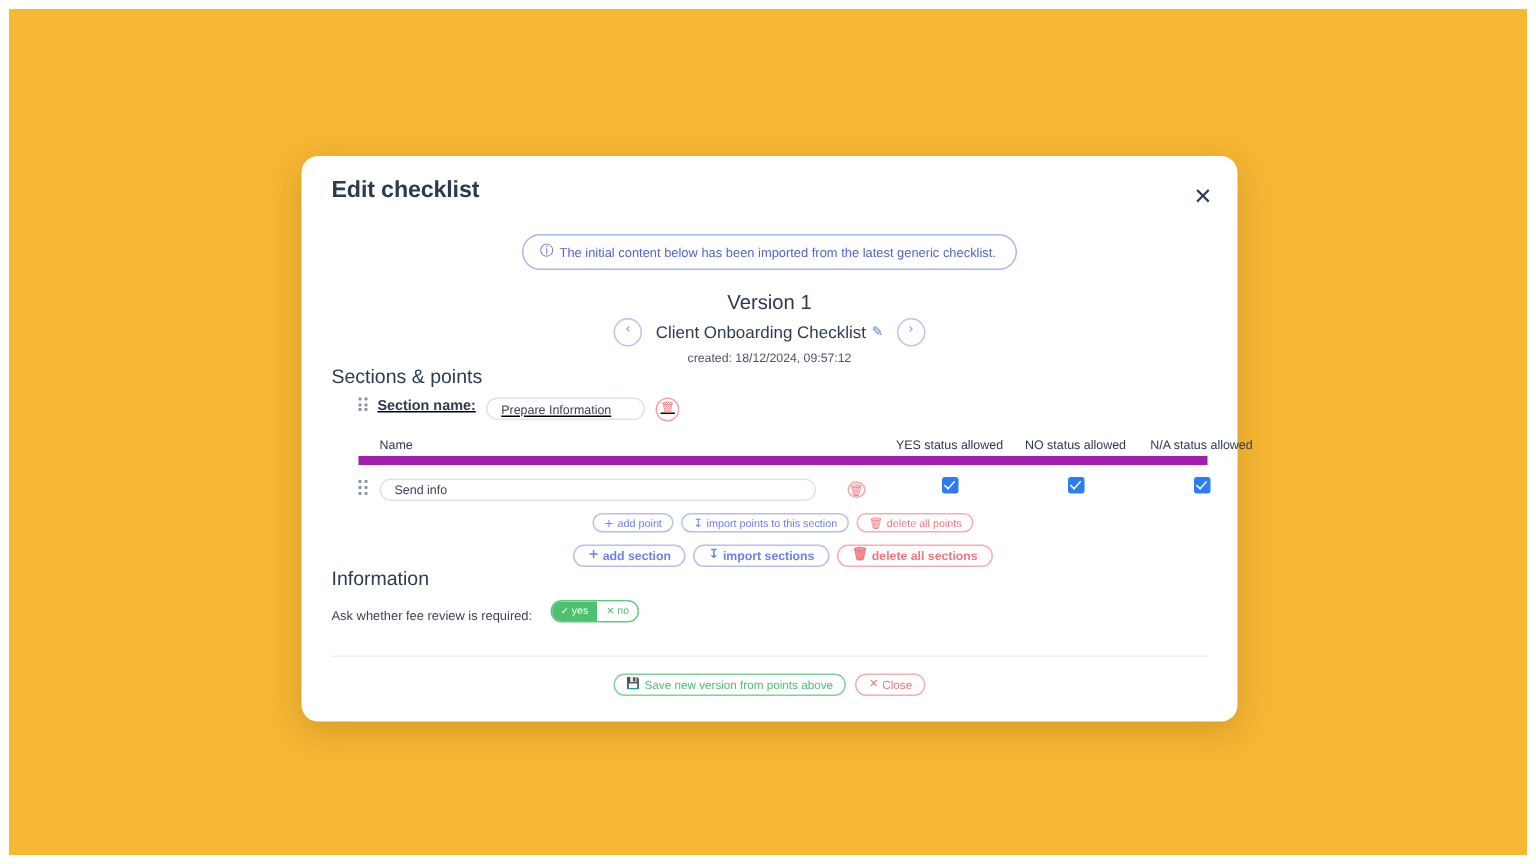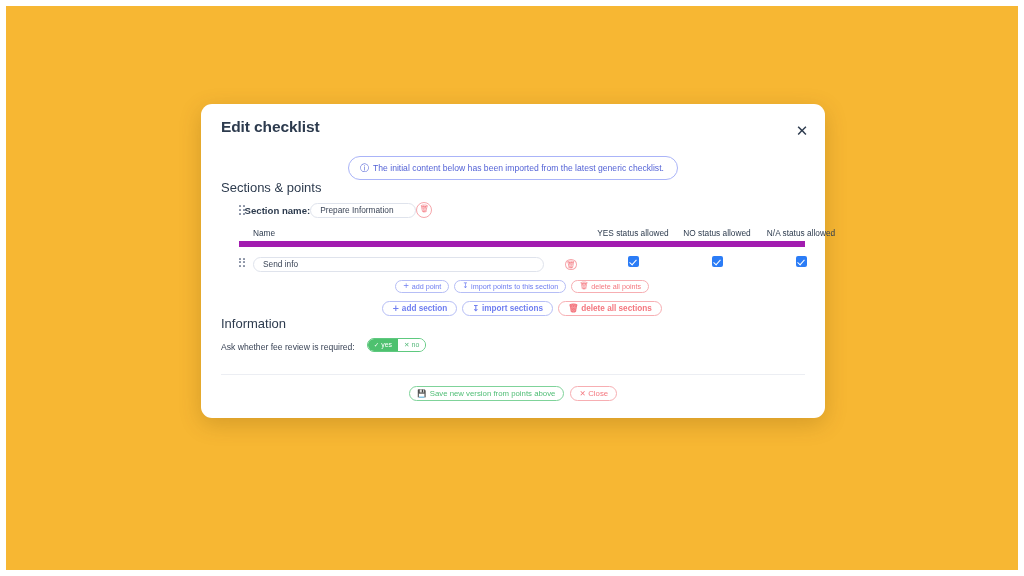--- a/index.html
+++ b/index.html
@@ -139,22 +139,23 @@
   
   .block-heading {
     font-size: 13px;
     color: #2d3b4e;
     margin-bottom: 7px;
   }
 
   
   .section-name-row {
     display: flex;
-    align-items: center;
+    gap: 7px;
     padding-left: 18px;
+    text-decoration: underline;
   }
   .drag-handle {
     display: grid;
     grid-template-columns: 2px 2px;
     grid-template-rows: 2px 2px 2px;
     gap: 1.6px;
     cursor: grab;
     flex: none;
   }
   .drag-handle span {
@@ -363,20 +364,32 @@
 
     <div class="modal-body">
 
       <div class="banner-wrap">
         <div class="banner">
           <span class="i-icon">ⓘ</span>
           <span>The initial content below has been imported from the latest generic checklist.</span>
         </div>
       </div>
 
+      <div class="version-block">
+        <div class="version-title">Version 1</div>
+        <div class="version-row">
+          <div class="nav-circle">‹</div>
+          <div class="version-name">
+            <span>Client Onboarding Checklist</span>
+            <span class="pencil">✎</span>
+          </div>
+          <div class="nav-circle">›</div>
+        </div>
+        <div class="created-line">created: 18/12/2024, 09:57:12</div>
+      </div>
 
       <div class="block-heading">Sections &amp; points</div>
 
       <div class="section-name-row">
         <span class="drag-handle">
           <span></span>
             <span></span>
             <span></span>
             <span></span>
             <span></span>

